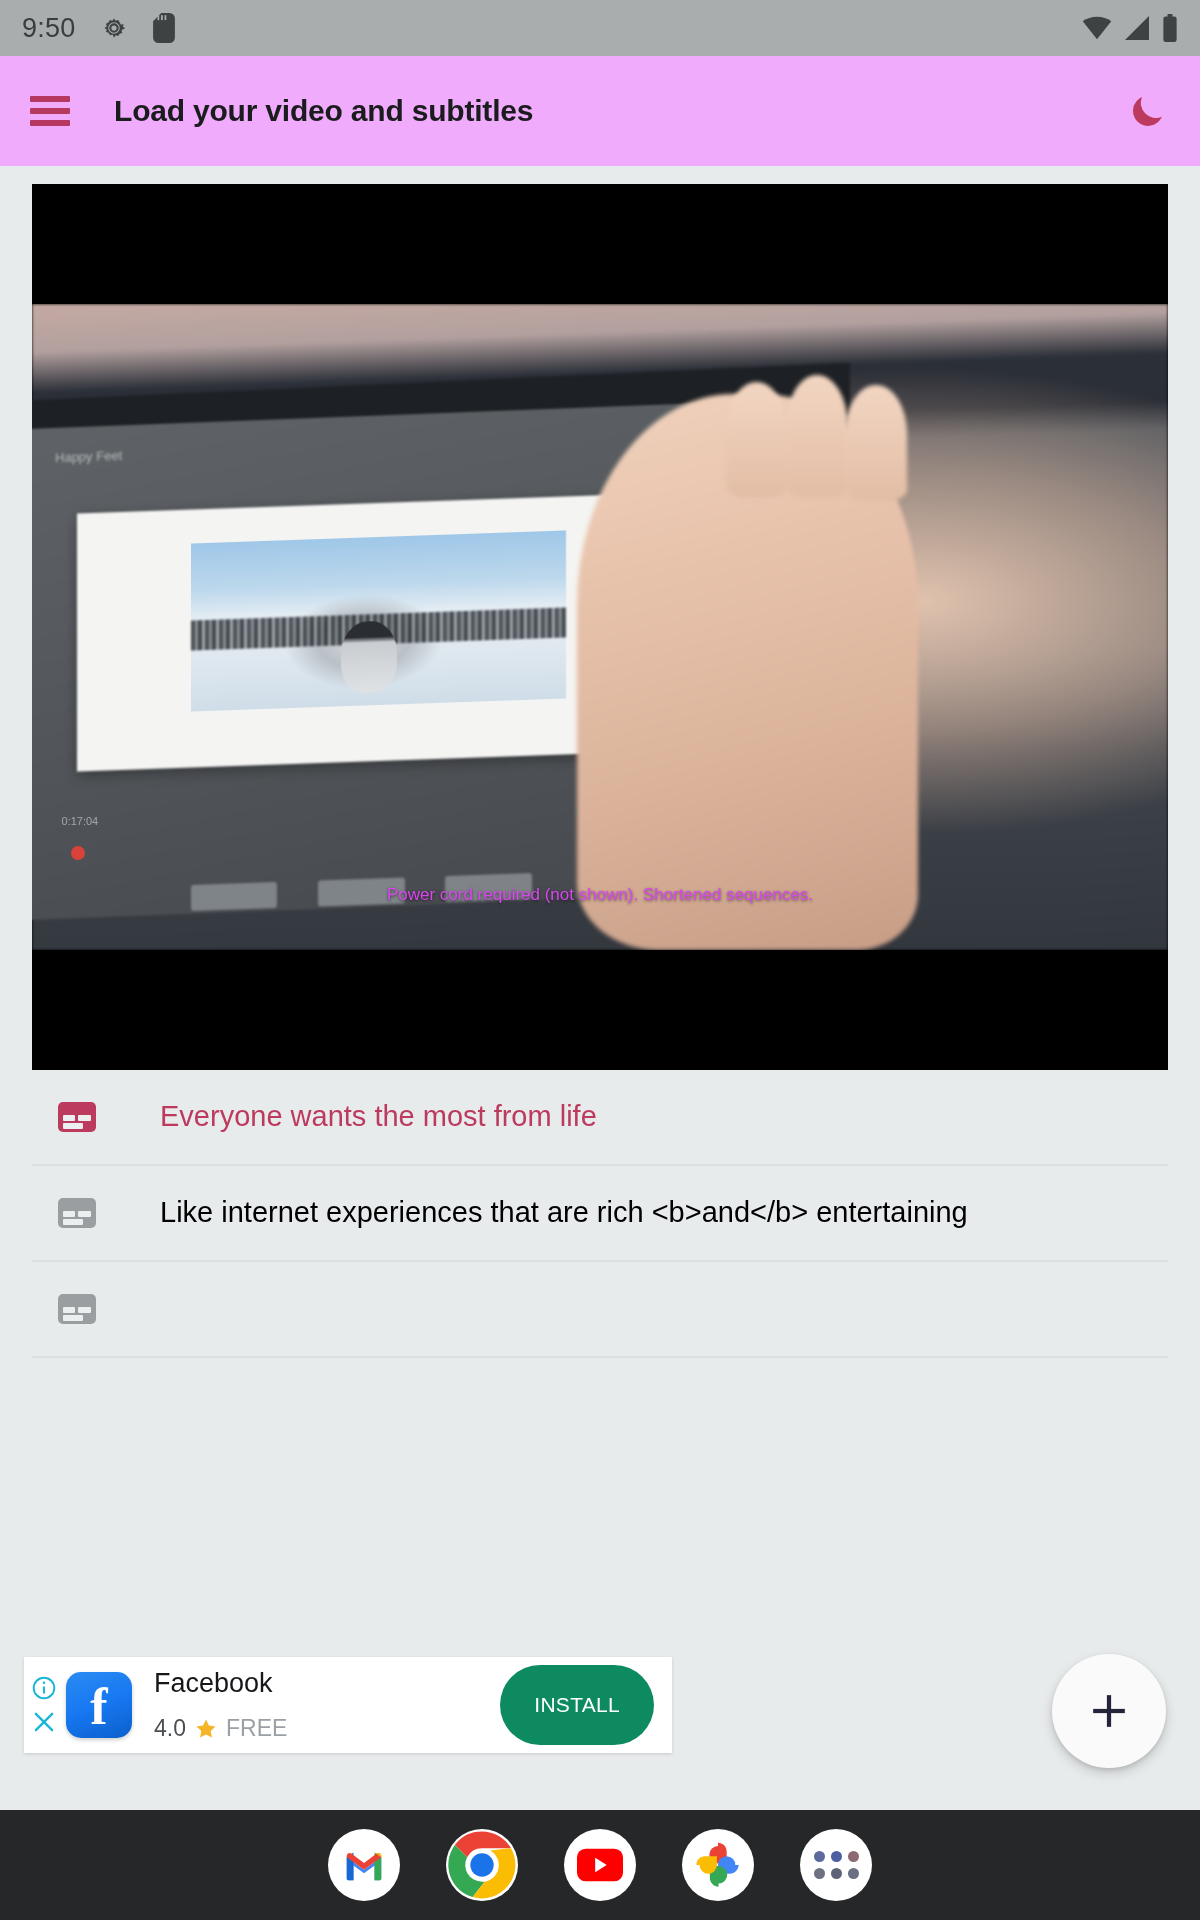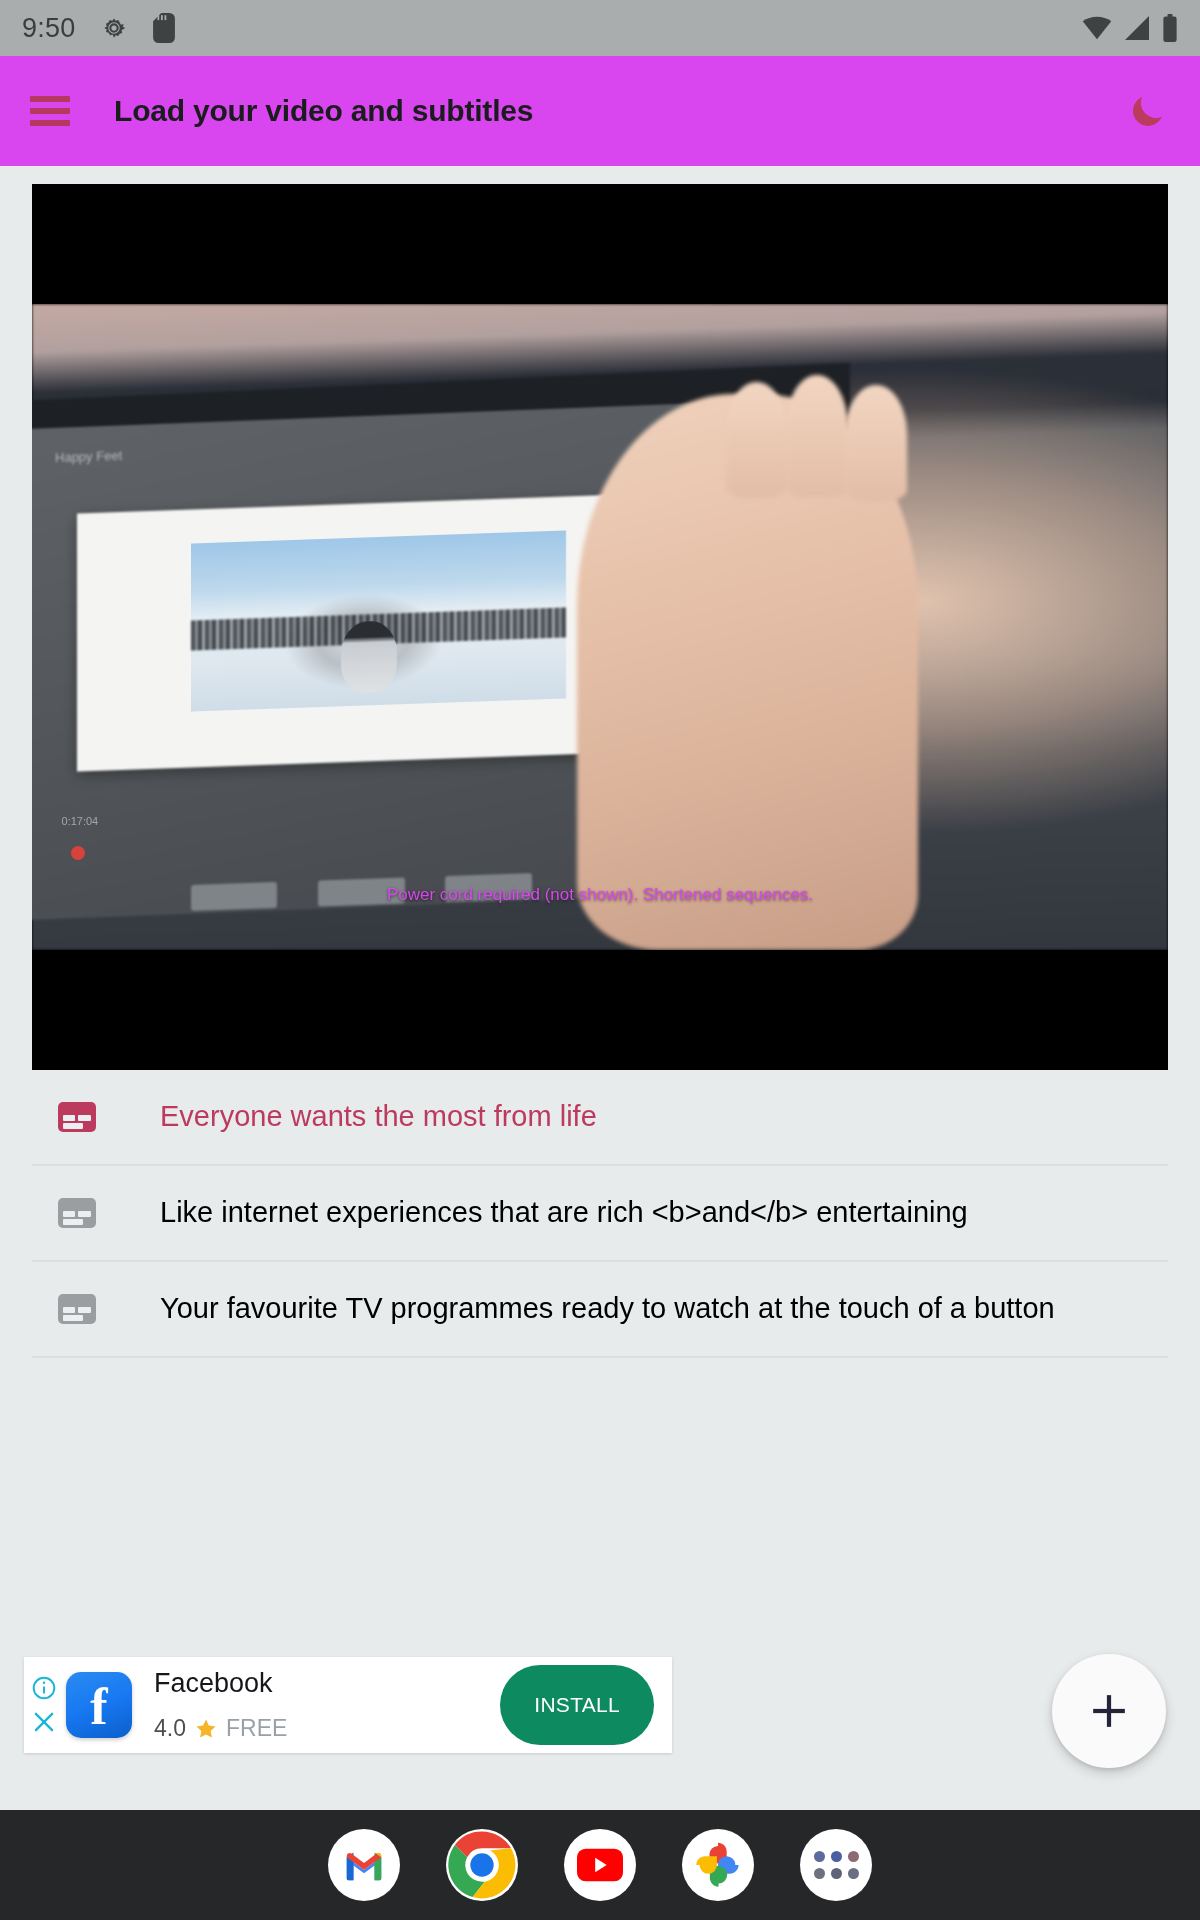--- a/index.html
+++ b/index.html
@@ -20,21 +20,21 @@
     position:relative;
   }
   .sb-left{ display:flex; align-items:center; gap:24px; }
   .sb-time{ font-size:27px; color:#3a3d3d; letter-spacing:.2px; }
   .sb-right{ margin-left:auto; display:flex; align-items:center; gap:11px; }
   .ic{ display:block; }
 
   
   .app-bar{
     height:110px; width:100%;
-    background:#d946ef;
+    background:#f0abfc;
     display:flex; align-items:center;
     padding:0 30px;
   }
   .hamburger{
     width:40px; height:30px;
     display:flex; flex-direction:column; justify-content:space-between;
     cursor:pointer; flex:none;
   }
   .hamburger span{ display:block; height:6px; width:100%; background:#b4385f; border-radius:1px; }
   .app-title{
@@ -306,21 +306,20 @@
       <span class="cc-bar2"></span>
     </div>
     <div class="sub-text">Like internet experiences that are rich &lt;b&gt;and&lt;/b&gt; entertaining</div>
   </div>
 
 
   <div class="sub-row">
     <div class="cc-icon">
       <span class="cc-bar2"></span>
     </div>
-    <div class="sub-text">Your favourite TV programmes ready to watch at the touch of a button</div>
   </div>
 
 </div>
 
 <div class="ad-banner">
   <div class="ad-side">
     <svg width="26" height="26" viewBox="0 0 24 24" fill="none" stroke="#19b6d6" stroke-width="1.8">
       <circle cx="12" cy="12" r="9.5"></circle>
       <line x1="12" y1="10.5" x2="12" y2="17"></line>
       <circle cx="12" cy="7.2" r="1.15" fill="#19b6d6" stroke="none"></circle>

